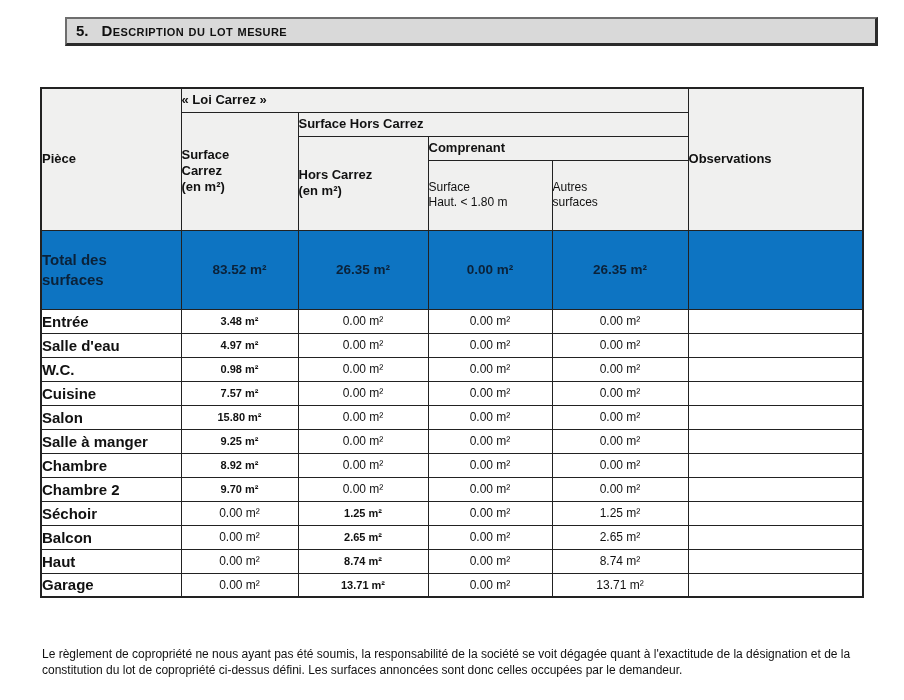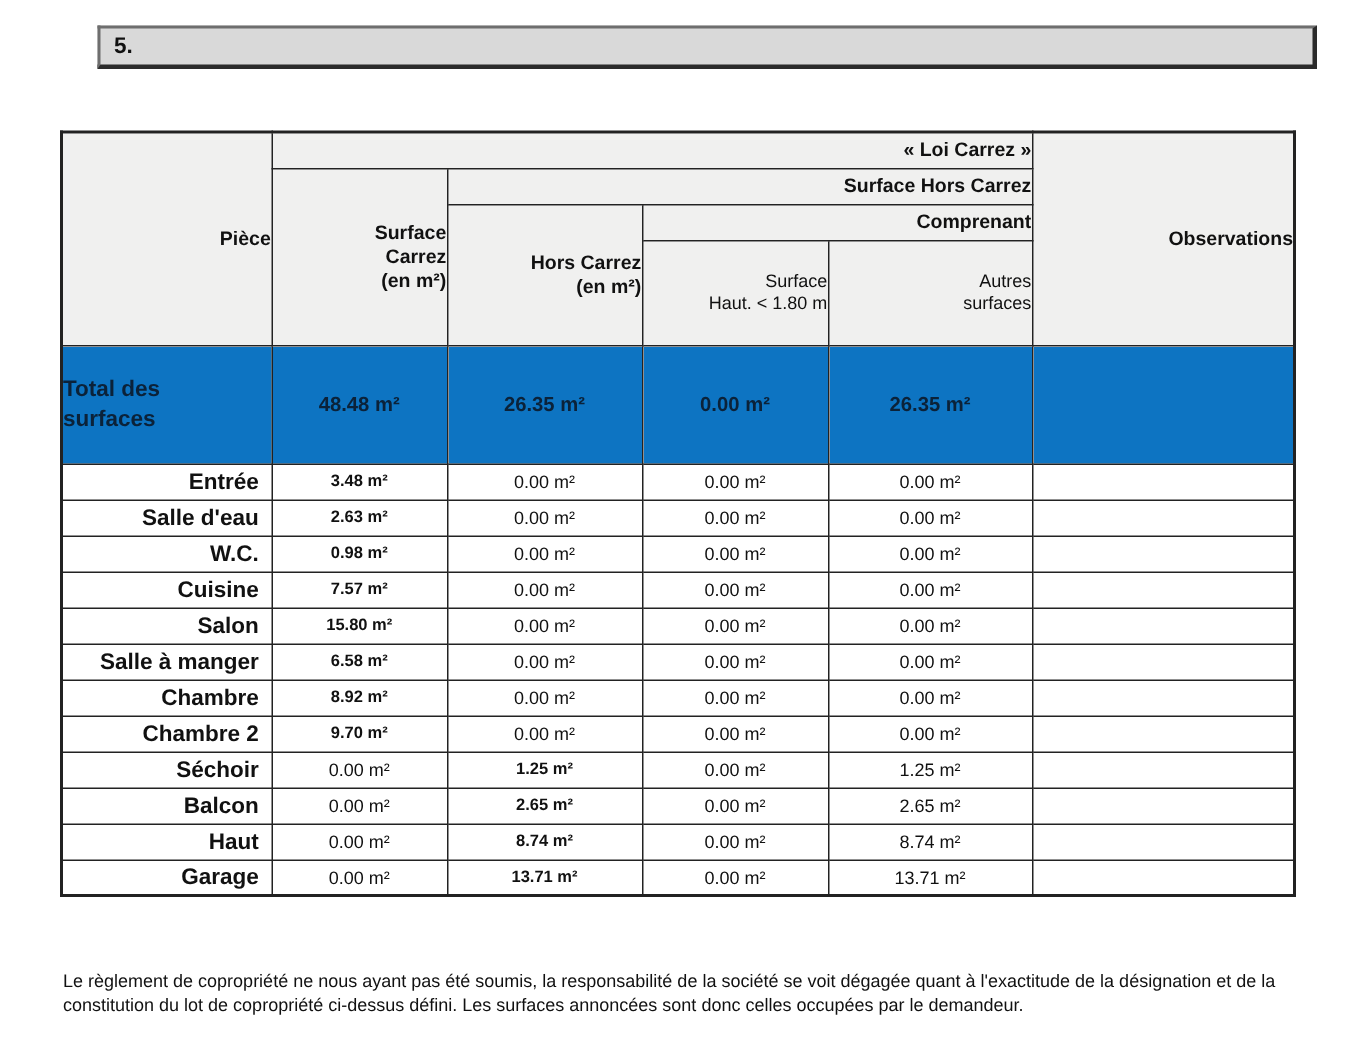--- a/index.html
+++ b/index.html
@@ -30,52 +30,53 @@
   .section-title{font-variant:small-caps;letter-spacing:.4px;}
   
   table{
     border-collapse:collapse;table-layout:fixed;
     width:822px;margin:41px 0 0 40px;
     border:2px solid var(--border);
   }
   th,td{border:1px solid var(--border);overflow:hidden;}
   thead th{
     background:var(--header-bg);
-    font-weight:bold;font-size:13px;text-align:right;
+    font-weight:bold;font-size:13px;text-align:left;
     line-height:1.25;
   }
   thead tr.h-row-small{height:24px;}
   thead tr.h-row-big{height:70px;}
   thead th.normal{font-weight:normal;font-size:12px;}
   .pre{white-space:pre-line;margin-top:37px;}
   
   tr.total-row{height:79px;}
   tr.total-row td{background:var(--blue);color:#0b2239;font-weight:bold;}
   td.total-label{
     text-align:left;font-size:15px;padding-right:12px;line-height:1.3;
   }
   td.total-val{text-align:center;font-size:13.5px;}
   
   tbody tr.data-row{height:24px;background:#ffffff;}
   td.room{
-    text-align:right;font-weight:bold;font-size:15px;padding-right:8px;
+    text-align:left;font-weight:bold;font-size:15px;padding-right:8px;
   }
   td.val{text-align:center;font-size:12px;}
   td.val.b{font-weight:bold;font-size:11px;}
   td.obs-cell{background:inherit;}
   
   .observation{margin:26px 0 0 42px;width:838px;}
   .obs-label{font-weight:bold;font-size:12.5px;margin-bottom:3px;}
   .obs-text{font-size:12px;line-height:1.35;margin-top:48px;}
 </style>
 </head>
 <body>
 
 <div class="section-header">
   <span>5.</span>
+  <span class="section-title">Description du lot mesure</span>
 </div>
 
 <table>
   <colgroup>
     <col style="width:140px">
       <col style="width:117px">
       <col style="width:130px">
     <col style="width:124px">
       <col style="width:136px">
       <col style="width:175px">
@@ -101,37 +102,37 @@
       <th class="normal pre">Surface
 Haut. &lt; 1.80 m</th>
       <th class="normal pre">Autres
 surfaces</th>
     </tr>
   </thead>
   <tbody>
       <tr class="total-row">
         <td class="total-label pre">Total des
 surfaces</td>
-        <td class="total-val">48.48 m²</td>
+        <td class="total-val">83.52 m²</td>
         <td class="total-val">26.35 m²</td>
         <td class="total-val">0.00 m²</td>
         <td class="total-val">26.35 m²</td>
         <td class="obs-cell"></td>
       </tr>
       <tr class="data-row">
         <td class="room">Entrée</td>
         <td class="val b">3.48 m²</td>
         <td class="val">0.00 m²</td>
         <td class="val">0.00 m²</td>
         <td class="val">0.00 m²</td>
         <td class="obs-cell"></td>
       </tr>
       <tr class="data-row">
         <td class="room">Salle d'eau</td>
-        <td class="val b">2.63 m²</td>
+        <td class="val b">4.97 m²</td>
         <td class="val">0.00 m²</td>
         <td class="val">0.00 m²</td>
         <td class="val">0.00 m²</td>
         <td class="obs-cell"></td>
       </tr>
       <tr class="data-row">
         <td class="room">W.C.</td>
         <td class="val b">0.98 m²</td>
         <td class="val">0.00 m²</td>
         <td class="val">0.00 m²</td>
@@ -149,21 +150,21 @@
       <tr class="data-row">
         <td class="room">Salon</td>
         <td class="val b">15.80 m²</td>
         <td class="val">0.00 m²</td>
         <td class="val">0.00 m²</td>
         <td class="val">0.00 m²</td>
         <td class="obs-cell"></td>
       </tr>
       <tr class="data-row">
         <td class="room">Salle à manger</td>
-        <td class="val b">6.58 m²</td>
+        <td class="val b">9.25 m²</td>
         <td class="val">0.00 m²</td>
         <td class="val">0.00 m²</td>
         <td class="val">0.00 m²</td>
         <td class="obs-cell"></td>
       </tr>
       <tr class="data-row">
         <td class="room">Chambre</td>
         <td class="val b">8.92 m²</td>
         <td class="val">0.00 m²</td>
         <td class="val">0.00 m²</td>

